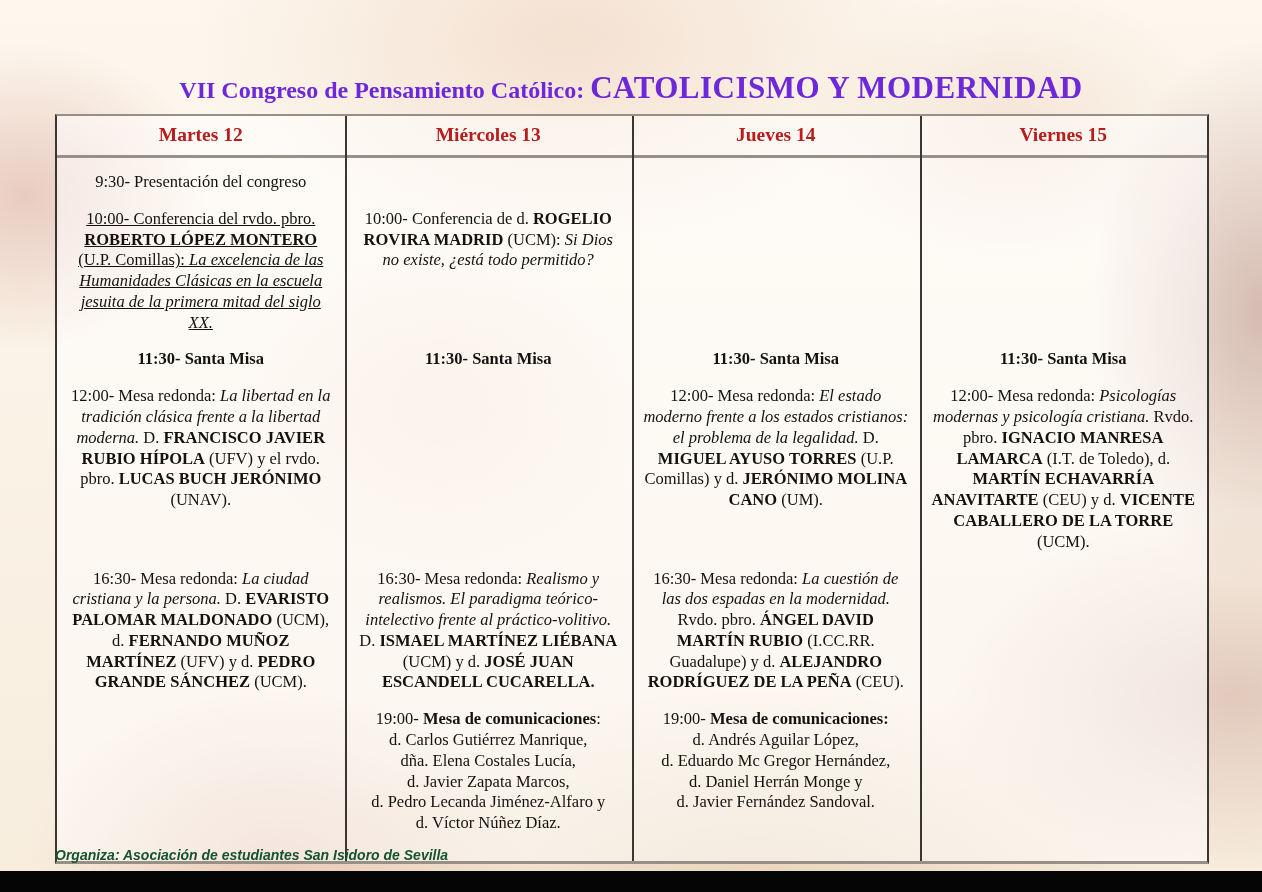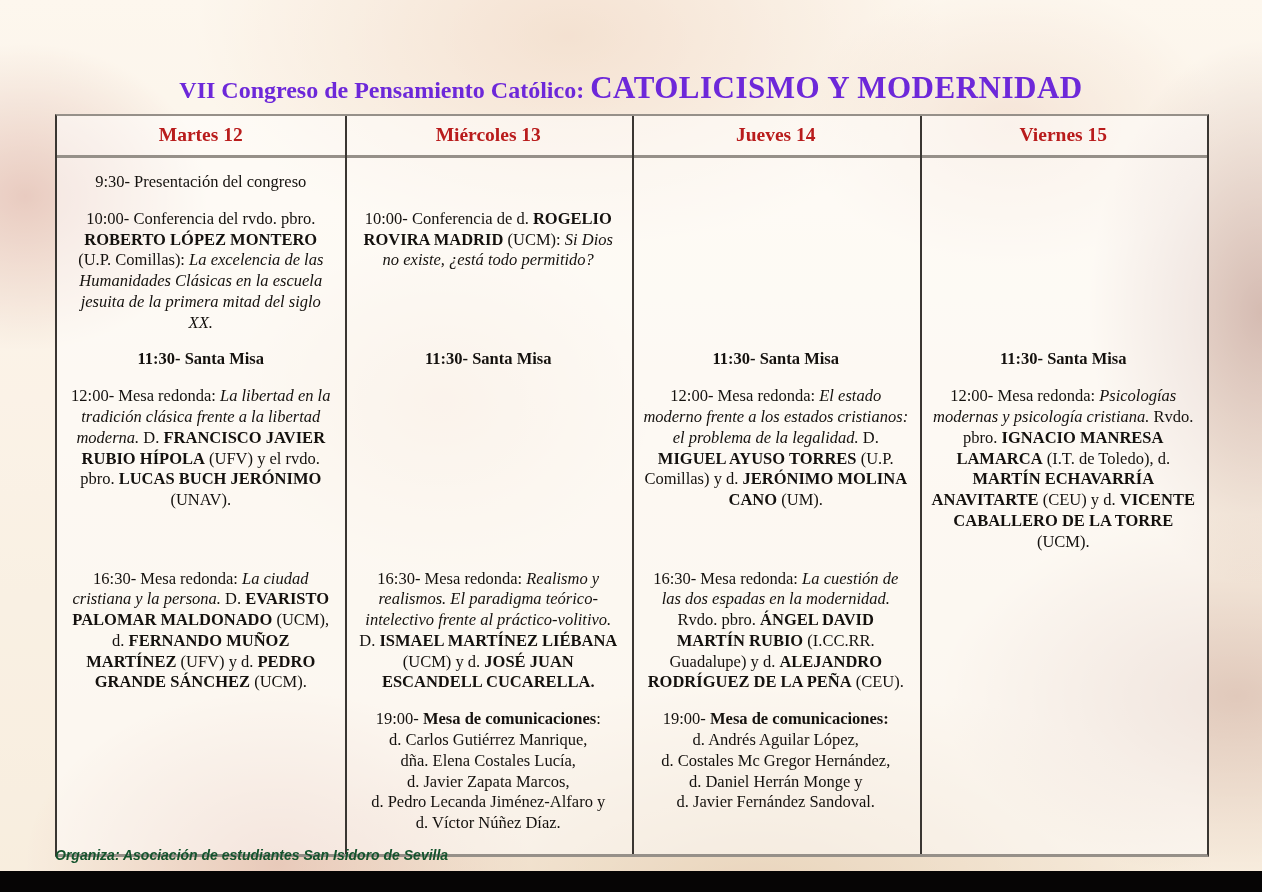--- a/index.html
+++ b/index.html
@@ -37,21 +37,21 @@
   }
   .thead{
     display:grid;grid-template-columns:repeat(4,1fr);
     border-bottom:3px solid #969089;
   }
   .thead .hc{
     padding:8px 4px 9px;text-align:center;font-weight:bold;font-size:19.5px;color:#b91c1c;
   }
   .tbody{
     display:grid;grid-template-columns:repeat(4,1fr);
-    grid-auto-rows:auto;padding-top:13px;padding-bottom:5px;
+    grid-auto-rows:auto;padding-top:13px;padding-bottom:12px;
   }
   .event{
     padding:1px 11px 15px;text-align:center;
     font-size:16.5px;line-height:1.26;color:#14110e;
   }
   .event .b{font-weight:bold;}
   .event .i{font-style:italic;}
   .vline{position:absolute;top:0;bottom:0;width:2px;background:#3a3632;}
   .v1{left:25%;} .v2{left:50%;} .v3{left:75%;}
   .footer{
@@ -73,32 +73,32 @@
 
 <div class="sched">
   <div class="thead">
     <div class="hc">Martes 12</div>
     <div class="hc">Miércoles 13</div>
     <div class="hc">Jueves 14</div>
     <div class="hc">Viernes 15</div>
   </div>
   <div class="tbody" id="tbody">
       <div class="event" style="grid-area: 1 / 1;"><span class="n">9:30- Presentación del congreso</span></div>
-      <div class="event" style="grid-area: 2 / 1;"><span class="n">10:00- Conferencia del rvdo. pbro. </span><span class="b">ROBERTO LÓPEZ MONTERO</span><span class="n"> (U.P. Comillas): </span><span class="i">La excelencia de las Humanidades Clásicas en la escuela jesuita de la primera mitad del siglo XX.</span></div>
+      <div class="event" style="grid-area: 2 / 1; text-decoration: underline;"><span class="n">10:00- Conferencia del rvdo. pbro. </span><span class="b">ROBERTO LÓPEZ MONTERO</span><span class="n"> (U.P. Comillas): </span><span class="i">La excelencia de las Humanidades Clásicas en la escuela jesuita de la primera mitad del siglo XX.</span></div>
       <div class="event" style="grid-area: 3 / 1;"><span class="b">11:30- Santa Misa</span></div>
       <div class="event" style="grid-area: 4 / 1;"><span class="n">12:00- Mesa redonda: </span><span class="i">La libertad en la tradición clásica frente a la libertad moderna.</span><span class="n"> D. </span><span class="b">FRANCISCO JAVIER RUBIO HÍPOLA</span><span class="n"> (UFV) y el rvdo. pbro. </span><span class="b">LUCAS BUCH JERÓNIMO</span><span class="n"> (UNAV).</span></div>
       <div class="event" style="grid-area: 5 / 1;"><span class="n">16:30- Mesa redonda: </span><span class="i">La ciudad cristiana y la persona.</span><span class="n"> D. </span><span class="b">EVARISTO PALOMAR MALDONADO</span><span class="n"> (UCM), d. </span><span class="b">FERNANDO MUÑOZ MARTÍNEZ</span><span class="n"> (UFV) y d. </span><span class="b">PEDRO GRANDE SÁNCHEZ</span><span class="n"> (UCM).</span></div>
       <div class="event" style="grid-area: 2 / 2;"><span class="n">10:00- Conferencia de d. </span><span class="b">ROGELIO ROVIRA MADRID</span><span class="n"> (UCM): </span><span class="i">Si Dios no existe, ¿está todo permitido?</span></div>
       <div class="event" style="grid-area: 3 / 2;"><span class="b">11:30- Santa Misa</span></div>
       <div class="event" style="grid-area: 5 / 2;"><span class="n">16:30- Mesa redonda: </span><span class="i">Realismo y realismos. El paradigma teórico-intelectivo frente al práctico-volitivo.</span><span class="n"> D. </span><span class="b">ISMAEL MARTÍNEZ LIÉBANA</span><span class="n"> (UCM) y d. </span><span class="b">JOSÉ JUAN ESCANDELL CUCARELLA.</span></div>
       <div class="event" style="grid-area: 6 / 2;"><span class="n">19:00- </span><span class="b">Mesa de comunicaciones</span><span class="n">:</span><br><span class="n">d. Carlos Gutiérrez Manrique,</span><br><span class="n">dña. Elena Costales Lucía,</span><br><span class="n">d. Javier Zapata Marcos,</span><br><span class="n">d. Pedro Lecanda Jiménez-Alfaro y</span><br><span class="n">d. Víctor Núñez Díaz.</span></div>
       <div class="event" style="grid-area: 3 / 3;"><span class="b">11:30- Santa Misa</span></div>
       <div class="event" style="grid-area: 4 / 3;"><span class="n">12:00- Mesa redonda: </span><span class="i">El estado moderno frente a los estados cristianos: el problema de la legalidad.</span><span class="n"> D. </span><span class="b">MIGUEL AYUSO TORRES</span><span class="n"> (U.P. Comillas) y d. </span><span class="b">JERÓNIMO MOLINA CANO</span><span class="n"> (UM).</span></div>
       <div class="event" style="grid-area: 5 / 3;"><span class="n">16:30- Mesa redonda: </span><span class="i">La cuestión de las dos espadas en la modernidad.</span><span class="n"> Rvdo. pbro. </span><span class="b">ÁNGEL DAVID MARTÍN RUBIO</span><span class="n"> (I.CC.RR. Guadalupe) y d. </span><span class="b">ALEJANDRO RODRÍGUEZ DE LA PEÑA</span><span class="n"> (CEU).</span></div>
-      <div class="event" style="grid-area: 6 / 3;"><span class="n">19:00- </span><span class="b">Mesa de comunicaciones:</span><br><span class="n">d. Andrés Aguilar López,</span><br><span class="n">d. Costales Mc Gregor Hernández,</span><br><span class="n">d. Daniel Herrán Monge y</span><br><span class="n">d. Javier Fernández Sandoval.</span></div>
+      <div class="event" style="grid-area: 6 / 3;"><span class="n">19:00- </span><span class="b">Mesa de comunicaciones:</span><br><span class="n">d. Andrés Aguilar López,</span><br><span class="n">d. Eduardo Mc Gregor Hernández,</span><br><span class="n">d. Daniel Herrán Monge y</span><br><span class="n">d. Javier Fernández Sandoval.</span></div>
       <div class="event" style="grid-area: 3 / 4;"><span class="b">11:30- Santa Misa</span></div>
       <div class="event" style="grid-area: 4 / 4;"><span class="n">12:00- Mesa redonda: </span><span class="i">Psicologías modernas y psicología cristiana.</span><span class="n"> Rvdo. pbro. </span><span class="b">IGNACIO MANRESA LAMARCA</span><span class="n"> (I.T. de Toledo), d. </span><span class="b">MARTÍN ECHAVARRÍA ANAVITARTE</span><span class="n"> (CEU) y d. </span><span class="b">VICENTE CABALLERO DE LA TORRE</span><span class="n"> (UCM).</span></div>
     </div>
   <div class="vline v1"></div>
   <div class="vline v2"></div>
   <div class="vline v3"></div>
 </div>
 
 <div class="footer">Organiza: Asociación de estudiantes San Isidoro de Sevilla</div>
 <div class="bottombar"></div>

